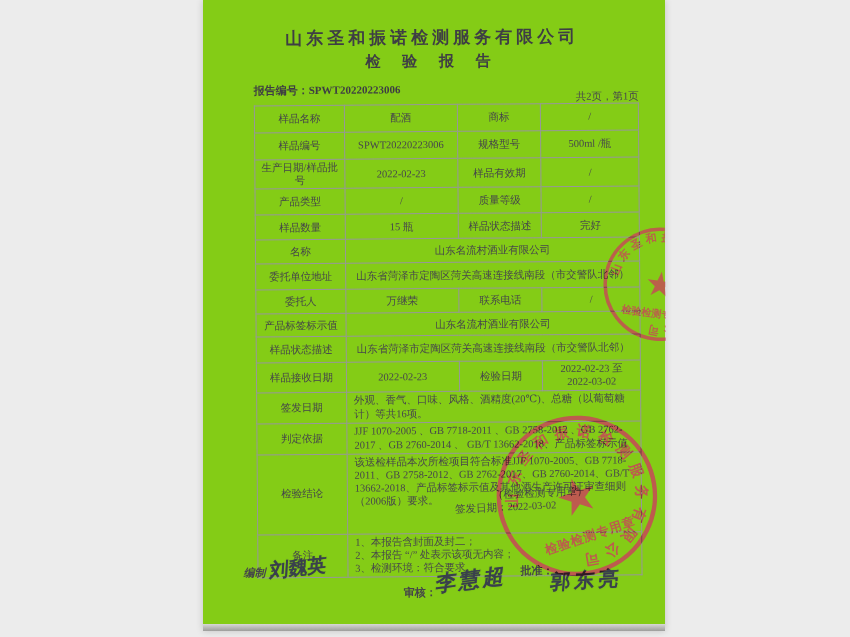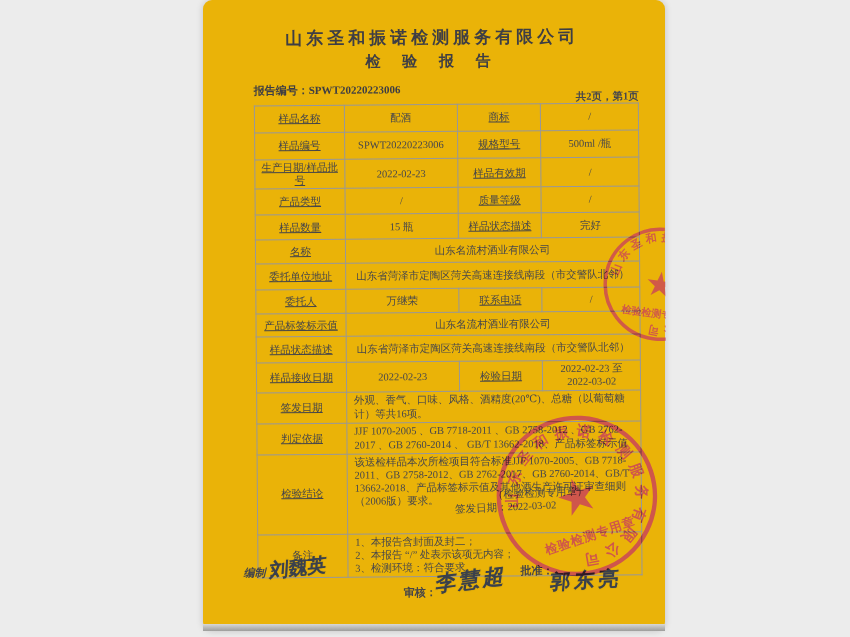--- a/index.html
+++ b/index.html
@@ -1,38 +1,38 @@
 <!DOCTYPE html>
 <html><head>
 <meta charset="utf-8">
 <style>
   html,body{margin:0;padding:0;}
   body{width:850px;height:637px;overflow:hidden;background:#ececec;
        font-family:"Liberation Serif","DejaVu Serif",serif;color:#45454a;}
   #canvas{position:relative;width:850px;height:637px;background:#ececec;}
   
   .sheet{position:absolute;left:203px;top:0;width:462px;height:631px;
-         background:#eab308;box-shadow:0 0 7px rgba(0,0,0,.18);border-radius:9px;}
+         background:#84cc16;box-shadow:0 0 7px rgba(0,0,0,.18);}
   .sheet-inner{position:absolute;inset:0;transform:rotate(-0.45deg);transform-origin:50% 40%;}
   .sheet-bottom-edge{position:absolute;left:0;bottom:0;width:100%;height:7px;
          background:linear-gradient(#d8d8d6,#9d9d9b);}
   
   .company{position:absolute;top:26px;left:0;width:100%;text-align:center;
            font-size:17px;font-weight:bold;letter-spacing:4px;color:#3e3e44;}
   .rtitle{position:absolute;top:52px;left:0;width:100%;text-align:center;
           font-size:15px;font-weight:bold;letter-spacing:9px;color:#3e3e44;}
   .meta{position:absolute;top:82px;left:52px;width:385px;height:20px;font-size:11px;}
   .meta .rno{position:absolute;left:0;top:0;font-weight:bold;color:#3e3e44;}
-  .meta .pg{position:absolute;right:0;top:9px;font-size:10.5px;color:#47474c;font-weight:bold;}
+  .meta .pg{position:absolute;right:0;top:9px;font-size:10.5px;color:#47474c;}
   
   table.report{position:absolute;left:52px;top:104px;width:385px;
                border-collapse:collapse;table-layout:fixed;}
   table.report td{border:1px solid #97979a;font-size:10.5px;vertical-align:middle;
                   text-align:center;padding:1px 4px;color:#47474c;line-height:1.25;}
-  table.report td.label{color:#45454a;text-decoration:underline;}
+  table.report td.label{color:#45454a;}
   table.report td.left{text-align:left;padding-left:7px;}
   
   .stamp-note{position:absolute;left:288px;top:487px;font-size:10.5px;color:#47474c;
               transform:rotate(-2deg);}
   .issue-date{position:absolute;left:250px;top:501px;font-size:10.5px;color:#47474c;
               transform:rotate(-2deg);}
   
   .signrow{position:absolute;left:0;top:560px;width:462px;height:55px;font-size:11px;}
   .signlabel{position:absolute;font-weight:bold;color:#45454a;}
   .sig{position:absolute;color:#39404c;font-weight:bold;

